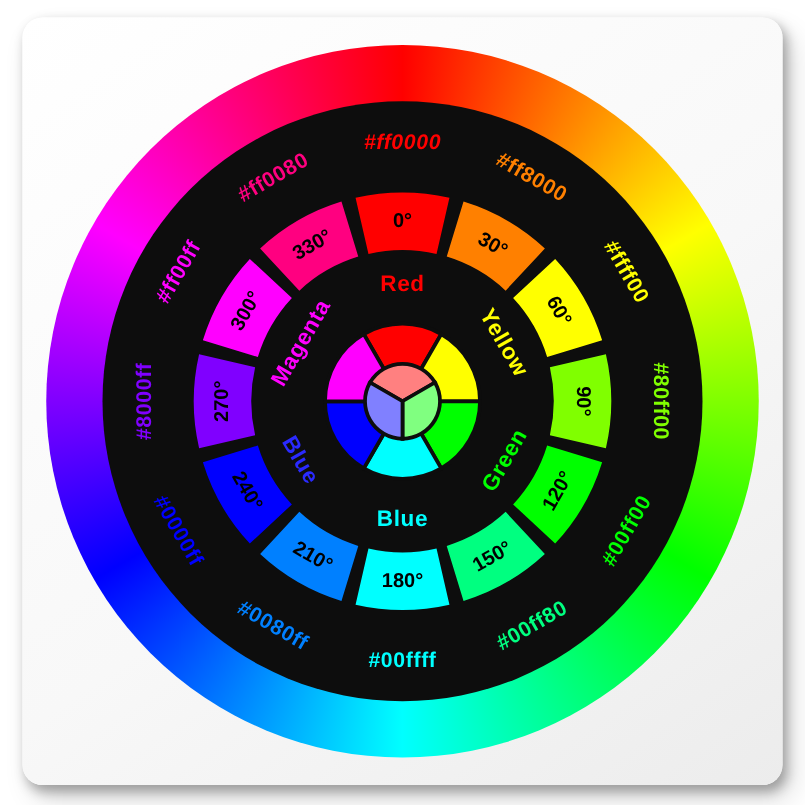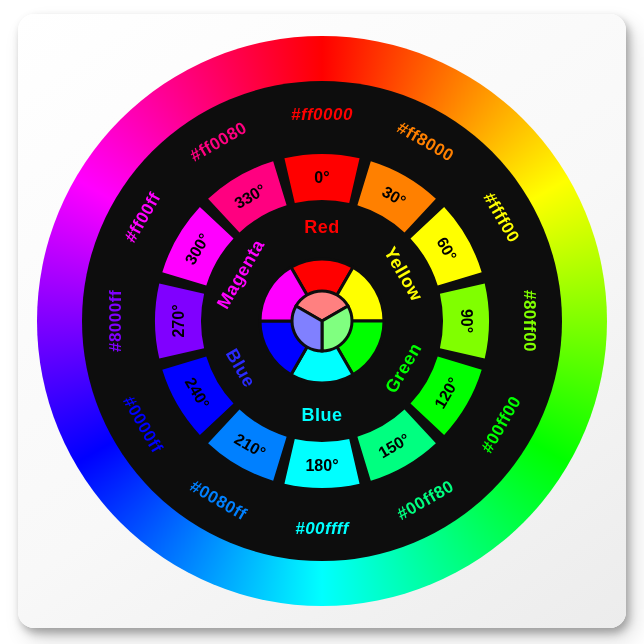--- a/index.html
+++ b/index.html
@@ -84,21 +84,21 @@
           <path d="M 285 285 L 259.01923788646684 270 A 30 30 0 0 1 310.98076211353316 270 Z" fill="#ff8080" stroke="#0d0d0d" stroke-width="3"></path>
           <path d="M 285 285 L 310.98076211353316 270 A 30 30 0 0 1 285 315 Z" fill="#80ff80" stroke="#0d0d0d" stroke-width="3"></path>
           <path d="M 285 285 L 285 315 A 30 30 0 0 1 259.01923788646684 270 Z" fill="#8080ff" stroke="#0d0d0d" stroke-width="3"></path>
         </svg>
     <div class="rlabel hex" style="color: rgb(255, 0, 0); transform: translate(-50%, -50%) rotate(0deg) translateY(-207px) rotate(0deg); font-style: italic;">#ff0000</div>
         <div class="rlabel hex" style="color: rgb(255, 128, 0); transform: translate(-50%, -50%) rotate(30deg) translateY(-207px) rotate(0deg);">#ff8000</div>
         <div class="rlabel hex" style="color: rgb(255, 255, 0); transform: translate(-50%, -50%) rotate(60deg) translateY(-207px) rotate(0deg);">#ffff00</div>
         <div class="rlabel hex" style="color: rgb(128, 255, 0); transform: translate(-50%, -50%) rotate(90deg) translateY(-207px) rotate(0deg);">#80ff00</div>
         <div class="rlabel hex" style="color: rgb(0, 255, 0); transform: translate(-50%, -50%) rotate(120deg) translateY(-207px) rotate(180deg);">#00ff00</div>
         <div class="rlabel hex" style="color: rgb(0, 255, 128); transform: translate(-50%, -50%) rotate(150deg) translateY(-207px) rotate(180deg);">#00ff80</div>
-        <div class="rlabel hex" style="color: rgb(0, 255, 255); transform: translate(-50%, -50%) rotate(180deg) translateY(-207px) rotate(180deg); font-style: italic;">#00ffff</div>
+        <div class="rlabel hex" style="color: rgb(0, 255, 255); transform: translate(-50%, -50%) rotate(180deg) translateY(-207px) rotate(180deg);">#00ffff</div>
         <div class="rlabel hex" style="color: rgb(0, 128, 255); transform: translate(-50%, -50%) rotate(210deg) translateY(-207px) rotate(180deg);">#0080ff</div>
         <div class="rlabel hex" style="color: rgb(0, 0, 255); transform: translate(-50%, -50%) rotate(240deg) translateY(-207px) rotate(180deg);">#0000ff</div>
         <div class="rlabel hex" style="color: rgb(128, 0, 255); transform: translate(-50%, -50%) rotate(270deg) translateY(-207px) rotate(0deg);">#8000ff</div>
         <div class="rlabel hex" style="color: rgb(255, 0, 255); transform: translate(-50%, -50%) rotate(300deg) translateY(-207px) rotate(0deg);">#ff00ff</div>
         <div class="rlabel hex" style="color: rgb(255, 0, 128); transform: translate(-50%, -50%) rotate(330deg) translateY(-207px) rotate(0deg);">#ff0080</div>
         <div class="rlabel name" style="color: rgb(255, 0, 0); transform: translate(-50%, -50%) rotate(0deg) translateY(-94px) rotate(0deg);">Red</div>
         <div class="rlabel name" style="color: rgb(255, 255, 0); transform: translate(-50%, -50%) rotate(60deg) translateY(-94px) rotate(0deg);">Yellow</div>
         <div class="rlabel name" style="color: rgb(0, 255, 0); transform: translate(-50%, -50%) rotate(120deg) translateY(-94px) rotate(180deg);">Green</div>
         <div class="rlabel name" style="color: rgb(0, 255, 255); transform: translate(-50%, -50%) rotate(180deg) translateY(-94px) rotate(180deg);">Blue</div>
         <div class="rlabel name" style="color: rgb(42, 42, 255); transform: translate(-50%, -50%) rotate(240deg) translateY(-94px) rotate(180deg);">Blue</div>

